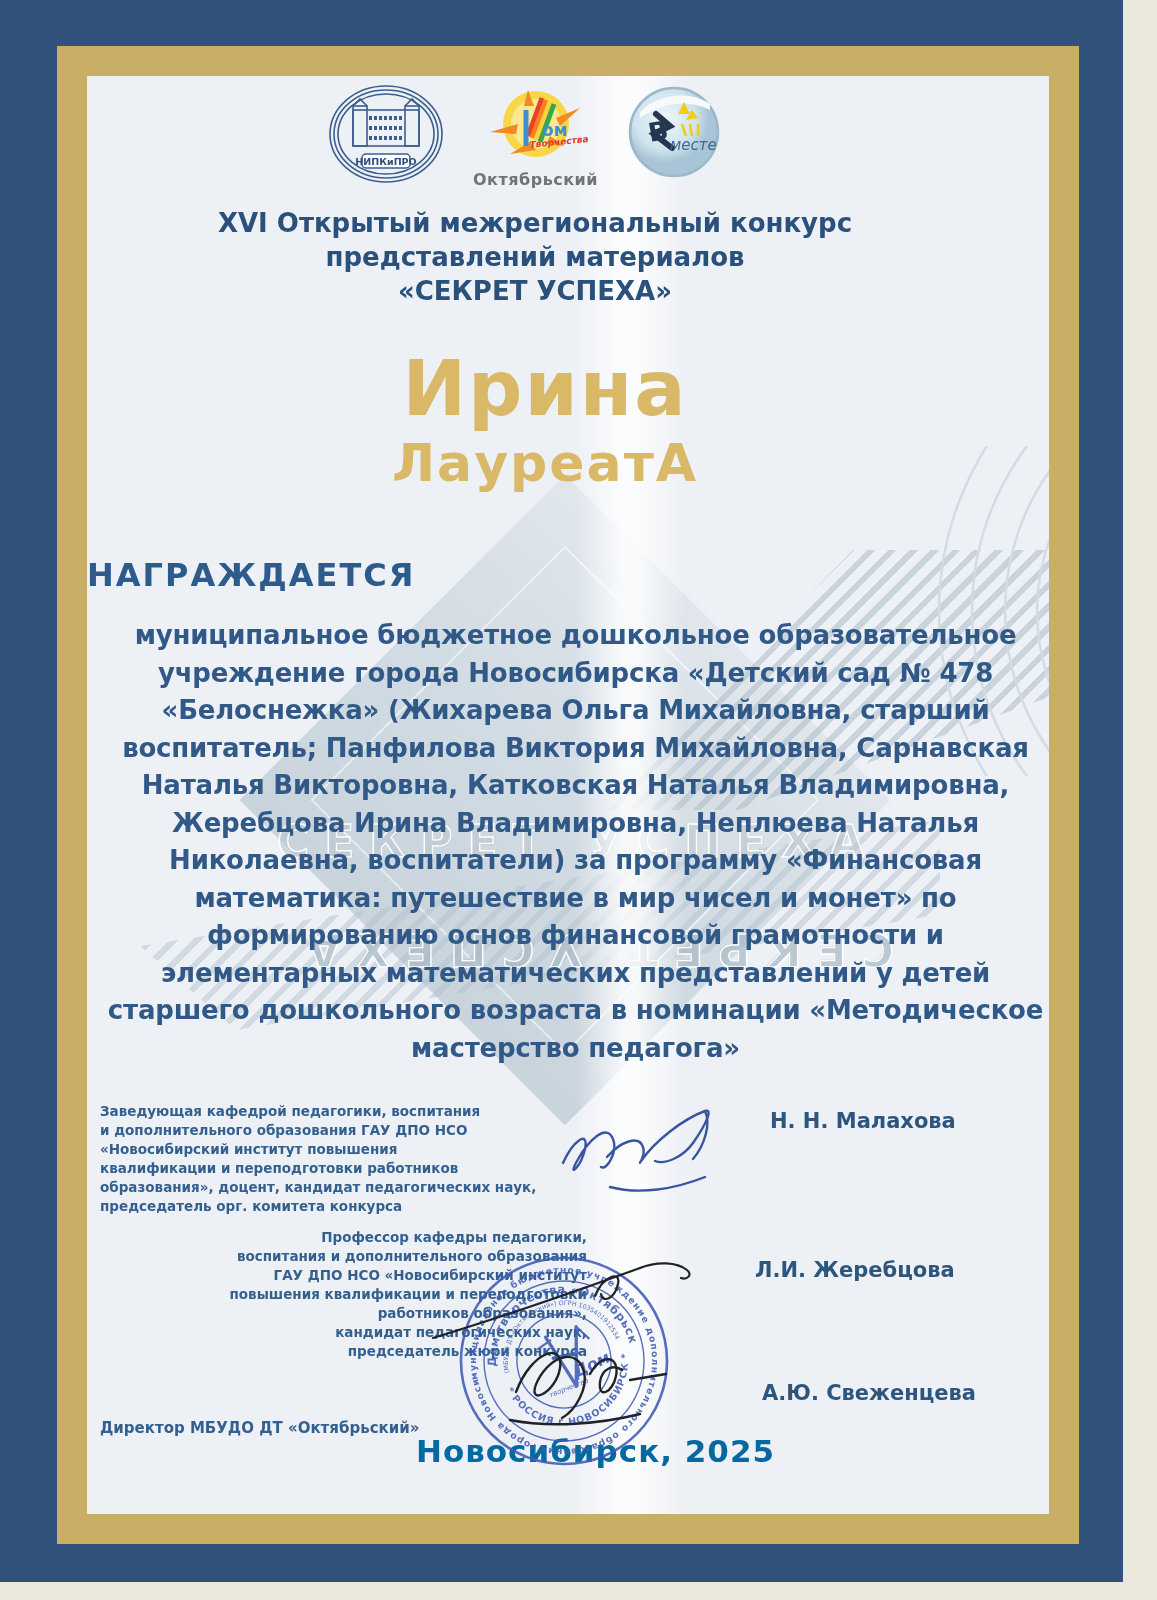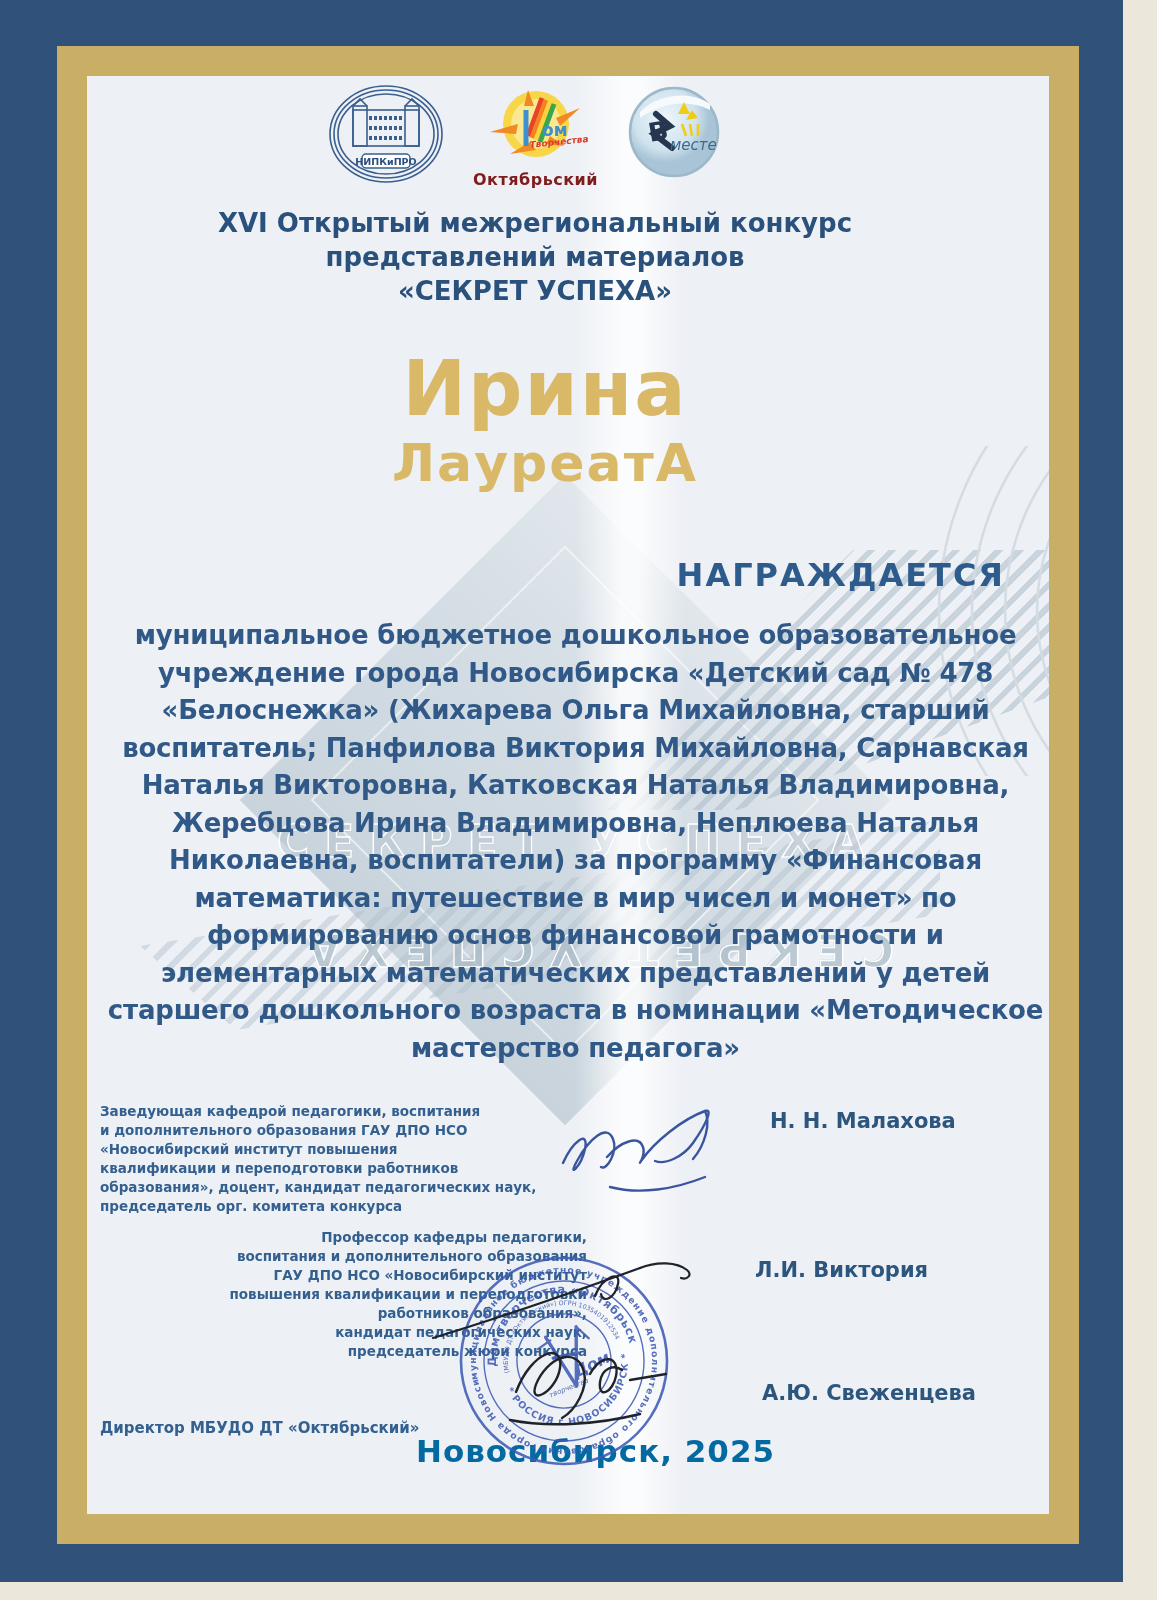--- a/index.html
+++ b/index.html
@@ -52,26 +52,26 @@
   .wm-text1 { left:190px; top:740px; }
   .wm-text2 { left:205px; top:848px; transform:rotate(180deg); color:rgba(170,188,201,.45); }
   .fold {
     position:absolute; left:488px; top:0; width:110px; height:100%; z-index:4;
     background:linear-gradient(90deg, rgba(255,255,255,0) 0%, rgba(255,255,255,.8) 42%, rgba(255,255,255,.8) 58%, rgba(255,255,255,0) 100%);
   }
   
   .layer { position:absolute; z-index:5; }
   .logos-row { left:240px; top:8px; width:480px; display:flex; align-items:flex-start; gap:28px; }
   .logo-block { text-align:center; }
-  .dom-caption { font-size:16px; font-weight:bold; color:#7f1d1d; margin-top:-2px; letter-spacing:.5px; }
+  .dom-caption { font-size:16px; font-weight:bold; color:#737373; margin-top:-2px; letter-spacing:.5px; }
   .cert-header { left:0; right:66px; top:130px; text-align:center; color:#2a507c; font-weight:bold; font-size:26px; line-height:34px; }
   .cert-title  { left:0; right:46px; top:272px; text-align:center; color:#d9b967; font-weight:bold; }
   .title-l1 { font-size:76px; line-height:82px; letter-spacing:2px; }
   .title-l2 { font-size:52px; line-height:66px; letter-spacing:2px; }
-  .award-label { left:0; right:44px; top:480px; text-align:right; color:#2d5c8c; font-weight:bold; font-size:32px; letter-spacing:2px; }
+  .award-label { left:0; right:44px; top:480px; text-align:left; color:#2d5c8c; font-weight:bold; font-size:32px; letter-spacing:2px; }
   .recipient { left:0; right:0; top:541px; text-align:center; color:#315988; font-weight:bold; font-size:26px; line-height:37.5px; letter-spacing:-0.2px; white-space:pre-line;margin-left:15px; }
   .role { color:#34608f; font-weight:bold; font-size:13.5px; line-height:19px; white-space:pre-line; width:480px; }
   .role-1 { left:13px; top:1026px; }
   .role-2 { left:20px; top:1152px;text-align:right; }
   .role-3 { left:13px; top:1306px; font-size:15px;margin-top:37px; }
   .sig-name { color:#2d567f; font-weight:bold; font-size:21px; white-space:nowrap; }
   .name-1 { left:683px; top:1033px; }
   .name-2 { left:668px; top:1182px; }
   .name-3 { left:675px; top:1305px; }
   .sig-svg { position:absolute; z-index:7; }
@@ -209,21 +209,21 @@
         <div class="layer role role-2">Профессор кафедры педагогики,
 воспитания и дополнительного образования
 ГАУ ДПО НСО «Новосибирский институт
 повышения квалификации и переподготовки
 работников образования»,
 кандидат педагогических наук,
 председатель жюри конкурса</div>
         <div class="layer role role-3">Директор МБУДО ДТ «Октябрьский»</div>
 
         <div class="layer sig-name name-1">Н. Н. Малахова</div>
-        <div class="layer sig-name name-2">Л.И. Виктория</div>
+        <div class="layer sig-name name-2">Л.И. Жеребцова</div>
         <div class="layer sig-name name-3">А.Ю. Свеженцева</div>
 
         <svg class="sig-svg sig-1" width="200" height="110" viewBox="0 0 200 110">
           <g fill="none" stroke="#3a55a0" stroke-width="2.4" stroke-linecap="round">
             <path d="M8 62 C18 40 34 28 30 48 C26 66 12 78 22 60 C34 38 52 22 58 38 C63 50 52 70 46 66"></path>
             <path d="M52 56 C66 40 84 34 88 46 C91 55 82 66 86 60 C100 40 128 18 150 10 C158 7 152 22 138 42 C128 56 110 64 100 60"></path>
             <path d="M150 10 C156 22 150 44 138 58"></path>
             <path d="M55 86 C85 94 120 88 150 76"></path>
           </g>
         </svg>

